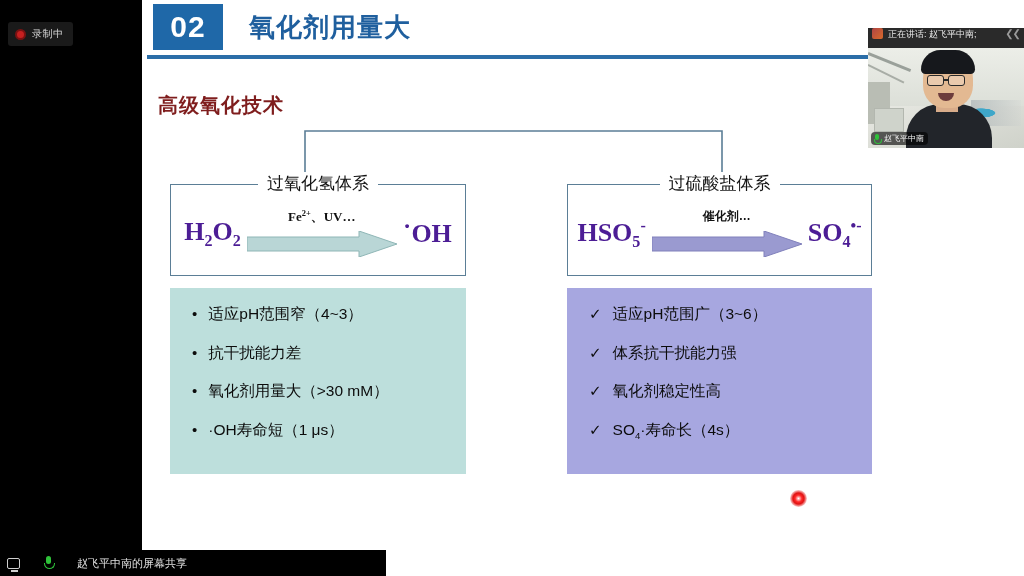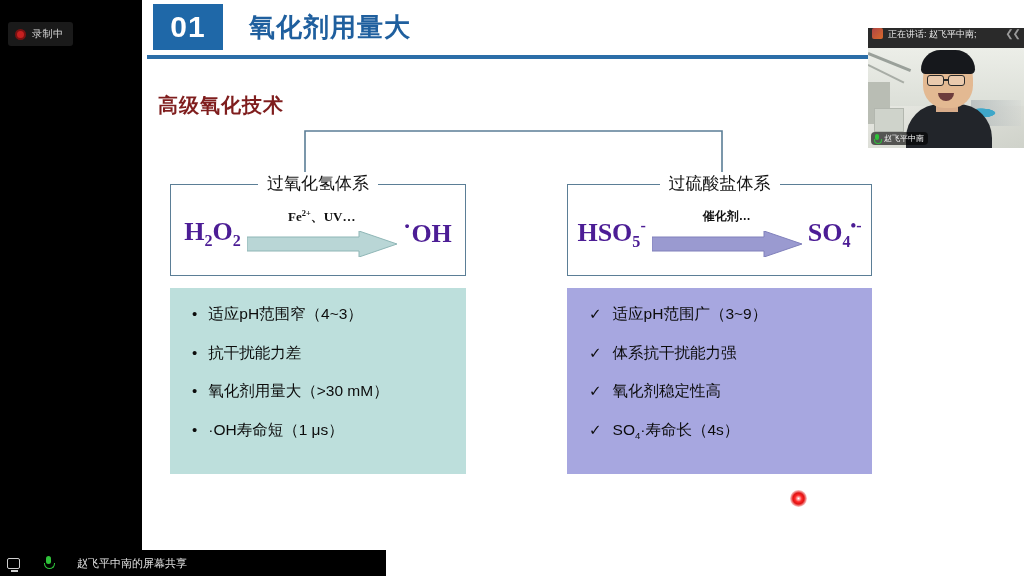--- a/index.html
+++ b/index.html
@@ -232,21 +232,21 @@
 <div id="root">
 
   <div class="rec-badge">
     <span class="rec-dot"></span>
     <span class="rec-text">录制中</span>
   </div>
 
   <div class="slide">
 
     <div class="hdr">
-      <div class="hdr-num">01</div>
+      <div class="hdr-num">02</div>
       <div class="hdr-title">氧化剂用量大</div>
     </div>
     <div class="hdr-rule"></div>
 
     <div class="main-head">高级氧化技术</div>
 
     <svg class="bracket" viewBox="0 0 882 60" preserveAspectRatio="none">
       <path d="M163 58 L163 6 L580 6 L580 58" fill="none" stroke="#5b7e96" stroke-width="1.6"></path>
     </svg>
 
@@ -293,21 +293,21 @@
       </div>
       <div class="feat-item">
         <span class="mk">•</span>
         <span class="tx">·OH寿命短（1 μs）</span>
       </div>
     </div>
 
     <div class="feat right">
       <div class="feat-item">
         <span class="mk">✓</span>
-        <span class="tx">适应pH范围广（3~9）</span>
+        <span class="tx">适应pH范围广（3~6）</span>
       </div>
       <div class="feat-item">
         <span class="mk">✓</span>
         <span class="tx">体系抗干扰能力强</span>
       </div>
       <div class="feat-item">
         <span class="mk">✓</span>
         <span class="tx">氧化剂稳定性高</span>
       </div>
       <div class="feat-item">

